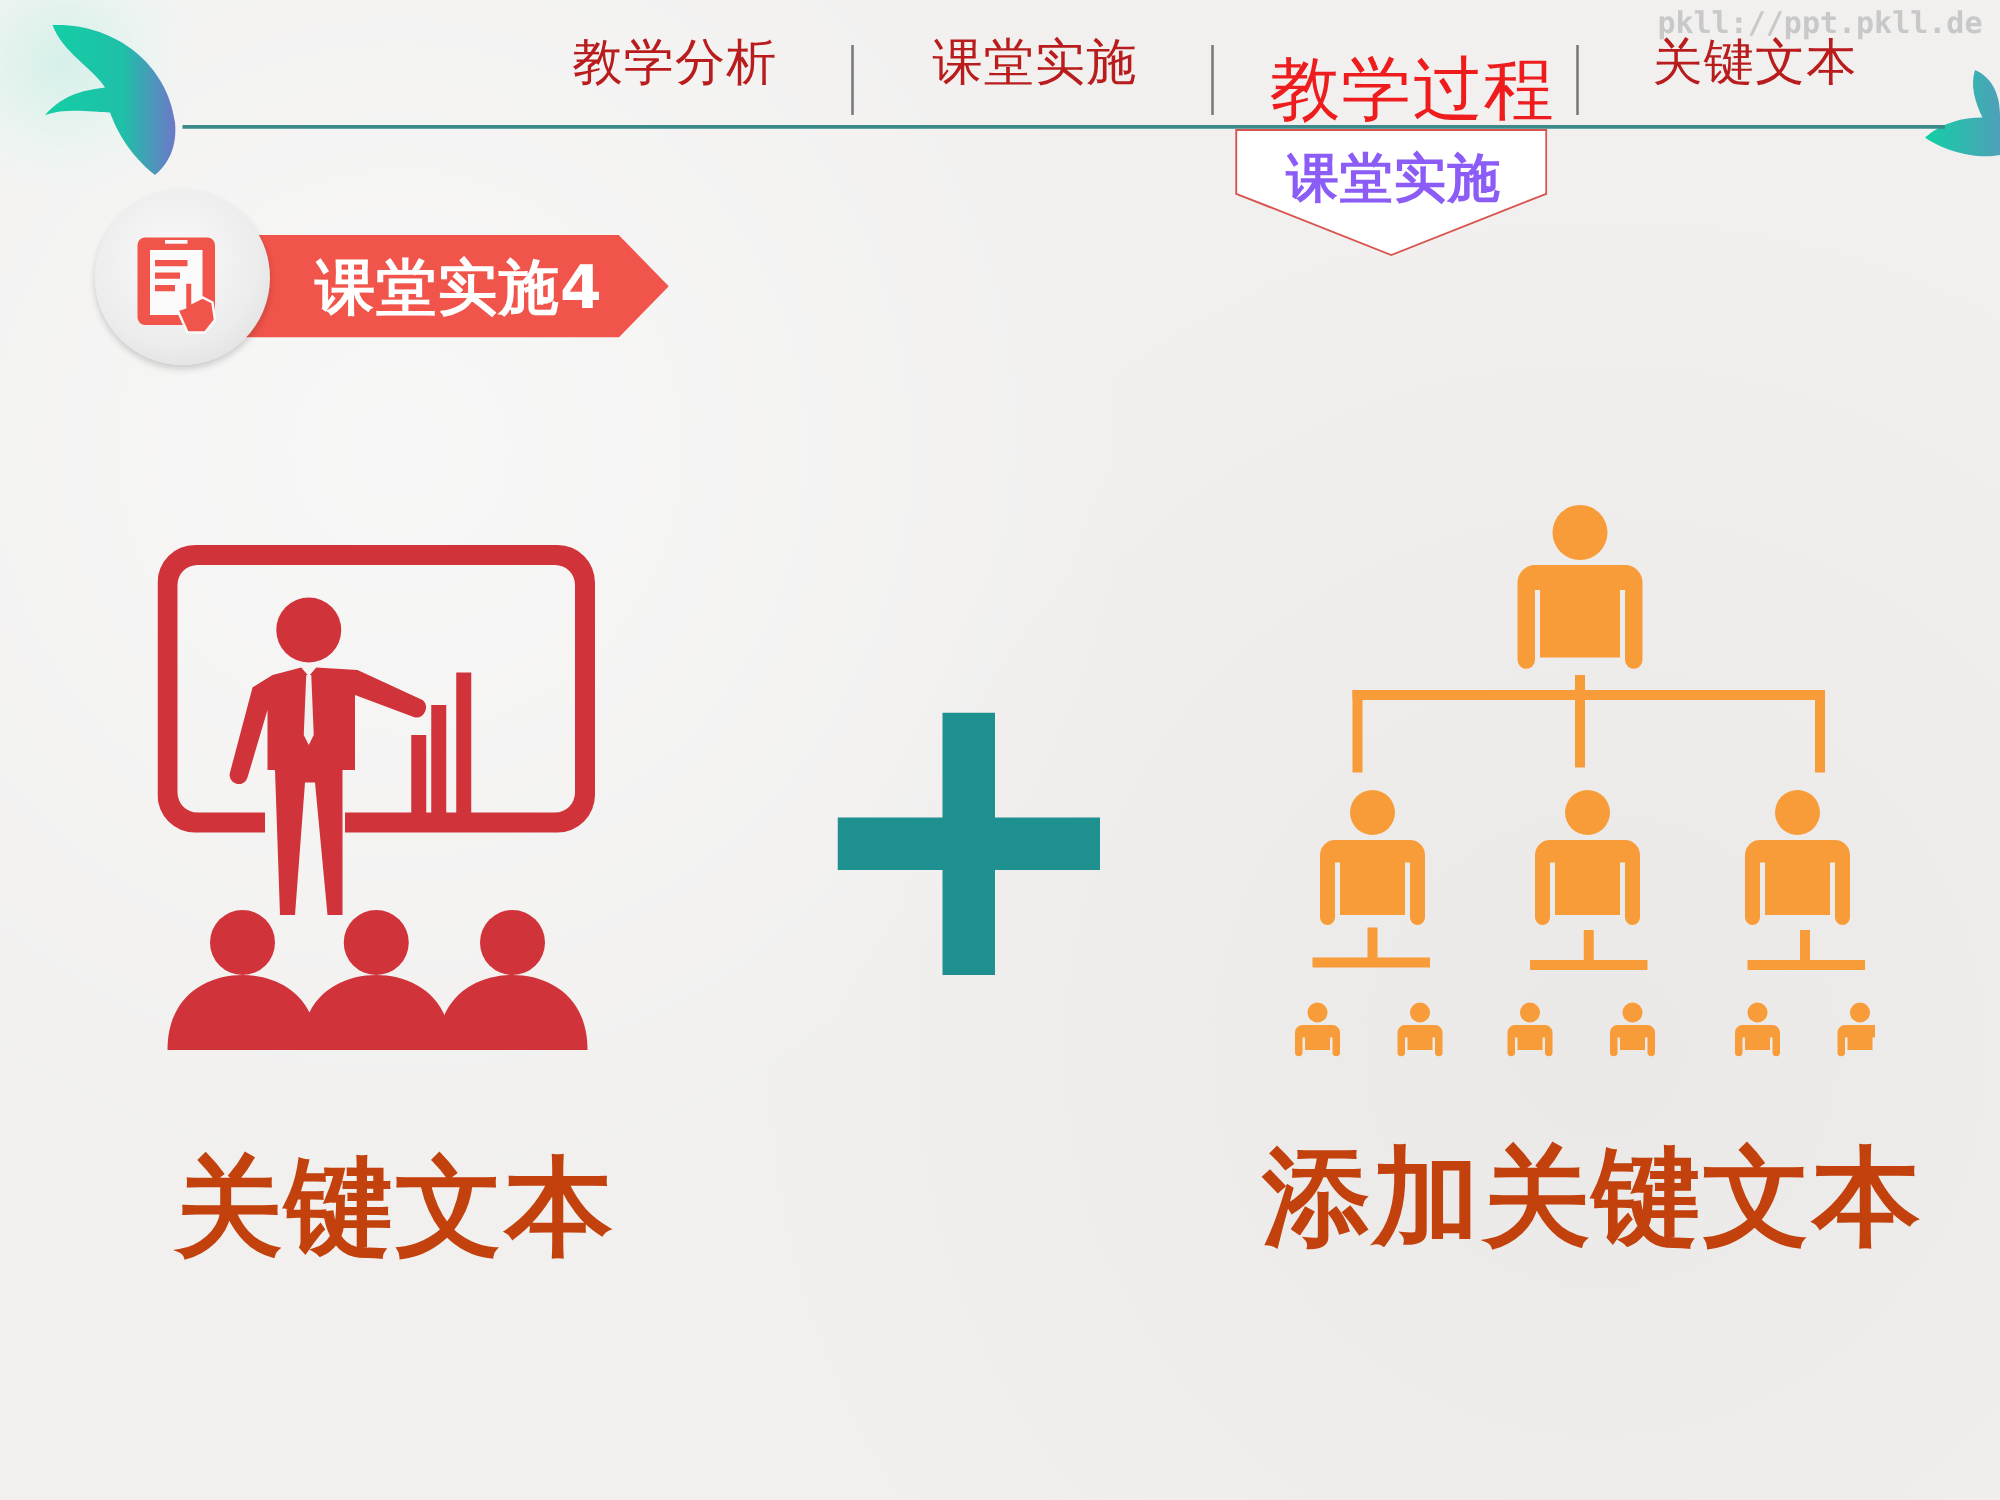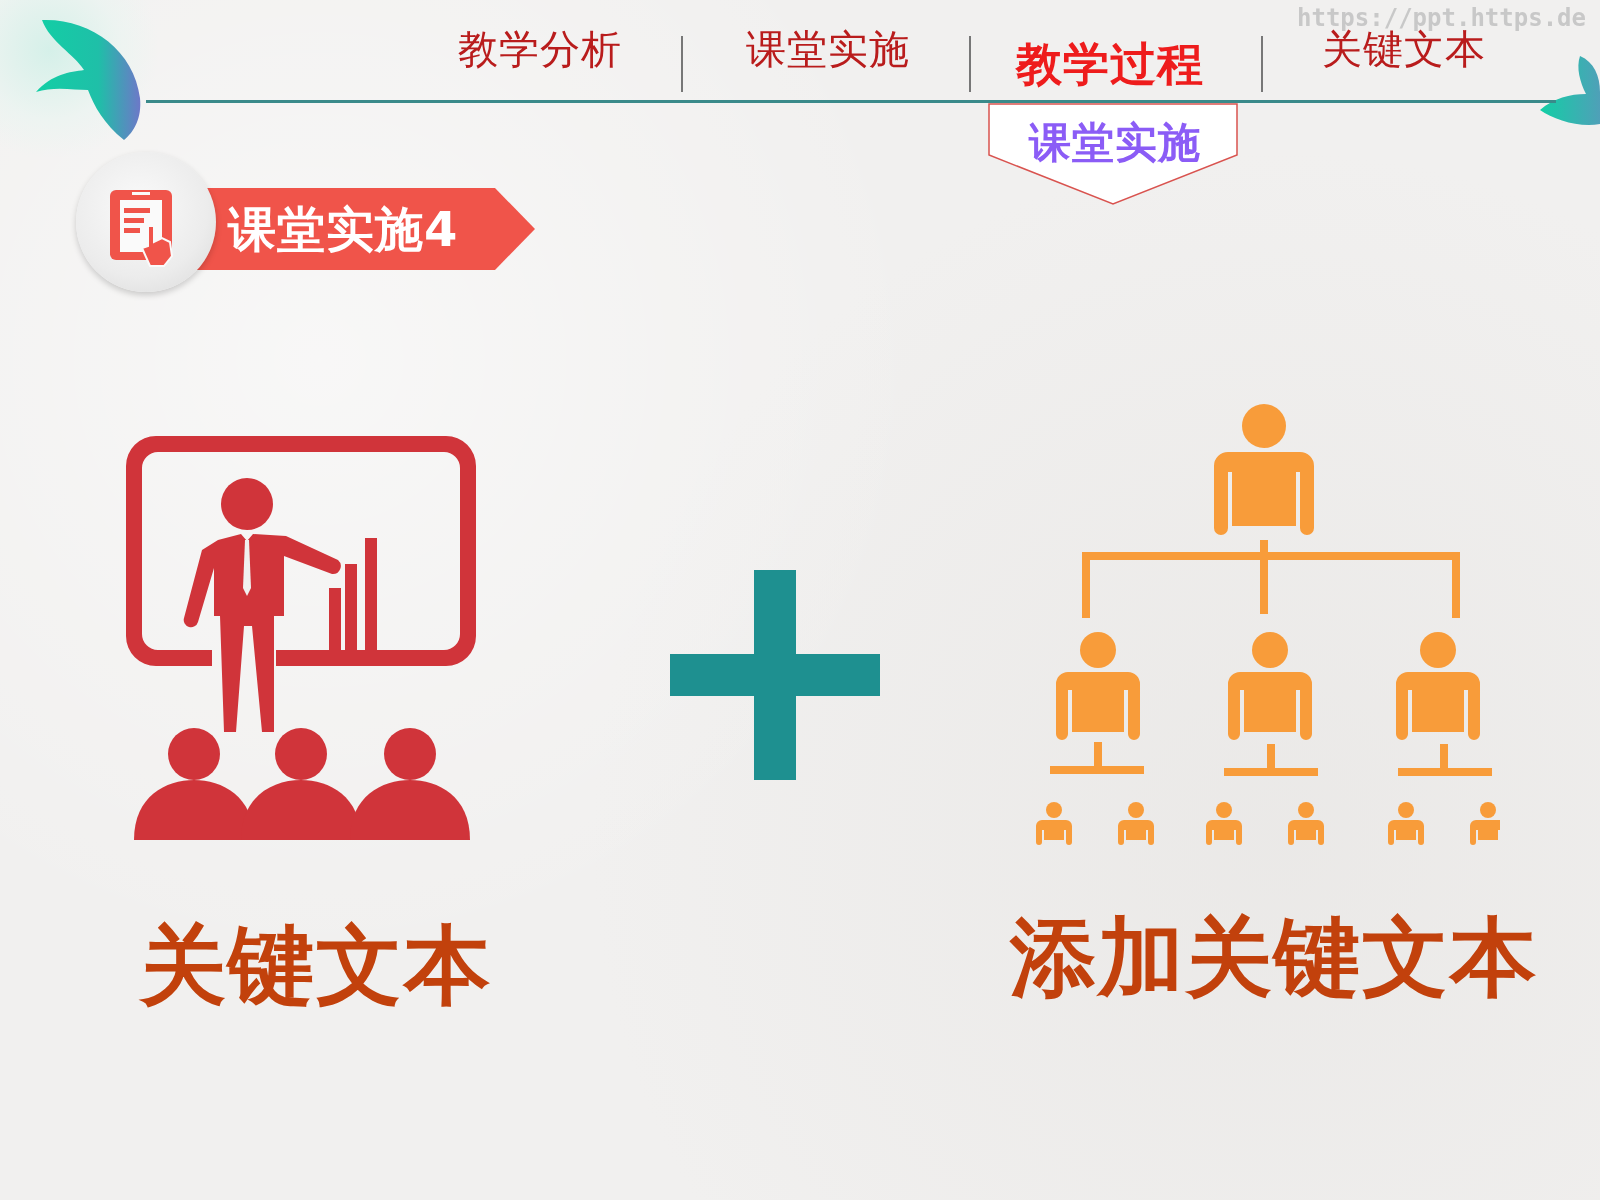--- a/index.html
+++ b/index.html
@@ -11,27 +11,27 @@
       radial-gradient(circle at 80% 70%, rgba(230,228,226,0.6) 0, rgba(230,228,226,0) 45%);
     font-family:"DejaVu Sans","Liberation Sans",sans-serif;
   }
   .abs { position:absolute; }
   .corner-glow {
     left:-60px; top:-60px; width:220px; height:220px; border-radius:50%;
     background:radial-gradient(circle, rgba(210,240,232,0.9) 0%, rgba(230,245,240,0.5) 45%, rgba(241,240,239,0) 70%);
   }
   .top-line { left:146px; top:100px; width:1410px; height:3px; background:#3a8a8a; }
   .nav-item { top:22px; font-size:40px; color:#b91c1c; letter-spacing:1px; white-space:nowrap; }
-  .nav-item.active { color:#ee1c1c; font-weight:bold; font-size:46px; top:34px; }
+  .nav-item.active { color:#ee1c1c; font-weight:normal; font-size:56px; top:34px; }
   .nav-sep { top:36px; width:2px; height:56px; background:#777; }
   .watermark { right:14px; top:4px; font-size:24px; color:#c8c8c8; font-weight:bold; font-family:"DejaVu Sans Mono","Liberation Mono",monospace; }
   .sub-tab { left:988px; top:103px; width:250px; height:102px; }
   .sub-tab-label { left:1020px; top:115px; width:190px; text-align:center; font-size:42px; font-weight:bold; color:#8b5cf6; letter-spacing:1px; }
   .section-banner { left:190px; top:188px; width:345px; height:82px; }
-  .section-label { left:228px; top:198px; font-size:48px; font-weight:bold; color:#fff; letter-spacing:1px; white-space:nowrap; }
+  .section-label { left:252px; top:198px; font-size:48px; font-weight:bold; color:#fff; letter-spacing:1px; white-space:nowrap; }
   .badge-circle {
     left:76px; top:152px; width:140px; height:140px; border-radius:50%;
     background:radial-gradient(circle at 45% 40%, #fafafa 0%, #ececec 60%, #d8d8d8 100%);
     box-shadow:0 3px 6px rgba(0,0,0,0.18);
   }
   .caption { font-size:86px; font-weight:bold; color:#c2410c; white-space:nowrap; letter-spacing:2px; }
 </style>
 </head>
 <body>
 
@@ -51,21 +51,21 @@
 <svg class="abs" style="left:1540px;top:52px" width="60" height="80" viewBox="0 0 60 80">
   <defs>
     <linearGradient id="leafG2" x1="0" y1="0" x2="1" y2="0">
       <stop offset="0" stop-color="#12cfa5"></stop>
       <stop offset="1" stop-color="#4fa0b8"></stop>
     </linearGradient>
   </defs>
   <path d="M40 4 C54 10 60 24 60 40 L60 72 C40 76 14 68 0 58 C14 46 30 42 46 42 C40 30 36 16 40 4 Z" fill="url(#leafG2)"></path>
 </svg>
 
-<div class="abs watermark">https://ppt.https.de</div>
+<div class="abs watermark">pkll://ppt.pkll.de</div>
 
 <nav>
   <div class="abs nav-item" style="left:458px">教学分析</div>
   <div class="abs nav-sep" style="left:681px"></div>
   <div class="abs nav-item" style="left:746px">课堂实施</div>
   <div class="abs nav-sep" style="left:969px"></div>
   <div class="abs nav-item active" style="left:1016px">教学过程</div>
   <div class="abs nav-sep" style="left:1261px"></div>
   <div class="abs nav-item" style="left:1322px">关键文本</div>
 </nav>

